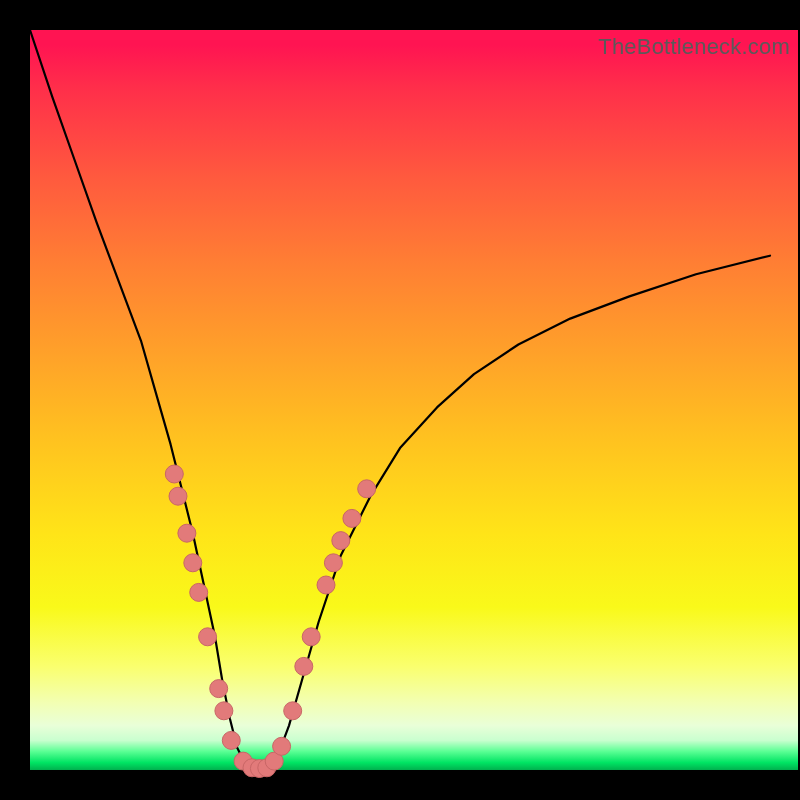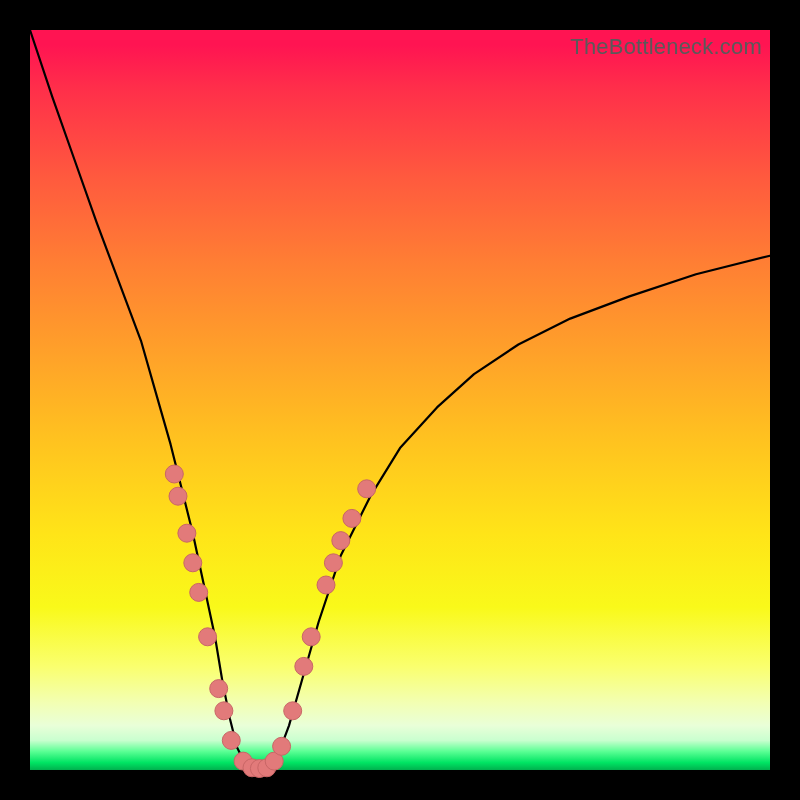--- a/index.html
+++ b/index.html
@@ -34,20 +34,21 @@
       #ffe418 68%,
       #f9f91a 78%,
       #faff6e 86%,
       #f2ffb4 91%,
       #e9ffd8 94%,
       #c9ffcf 96%,
       #5aff94 97.5%,
       #00e463 99%,
       #00b14e 100%
     );
+    padding-left: 28px;
   }
   .watermark {
     position: absolute;
     top: 4px;
     right: 8px;
     color: #5a5a5a;
     font-size: 22px;
     letter-spacing: 0.2px;
     user-select: none;
   }

